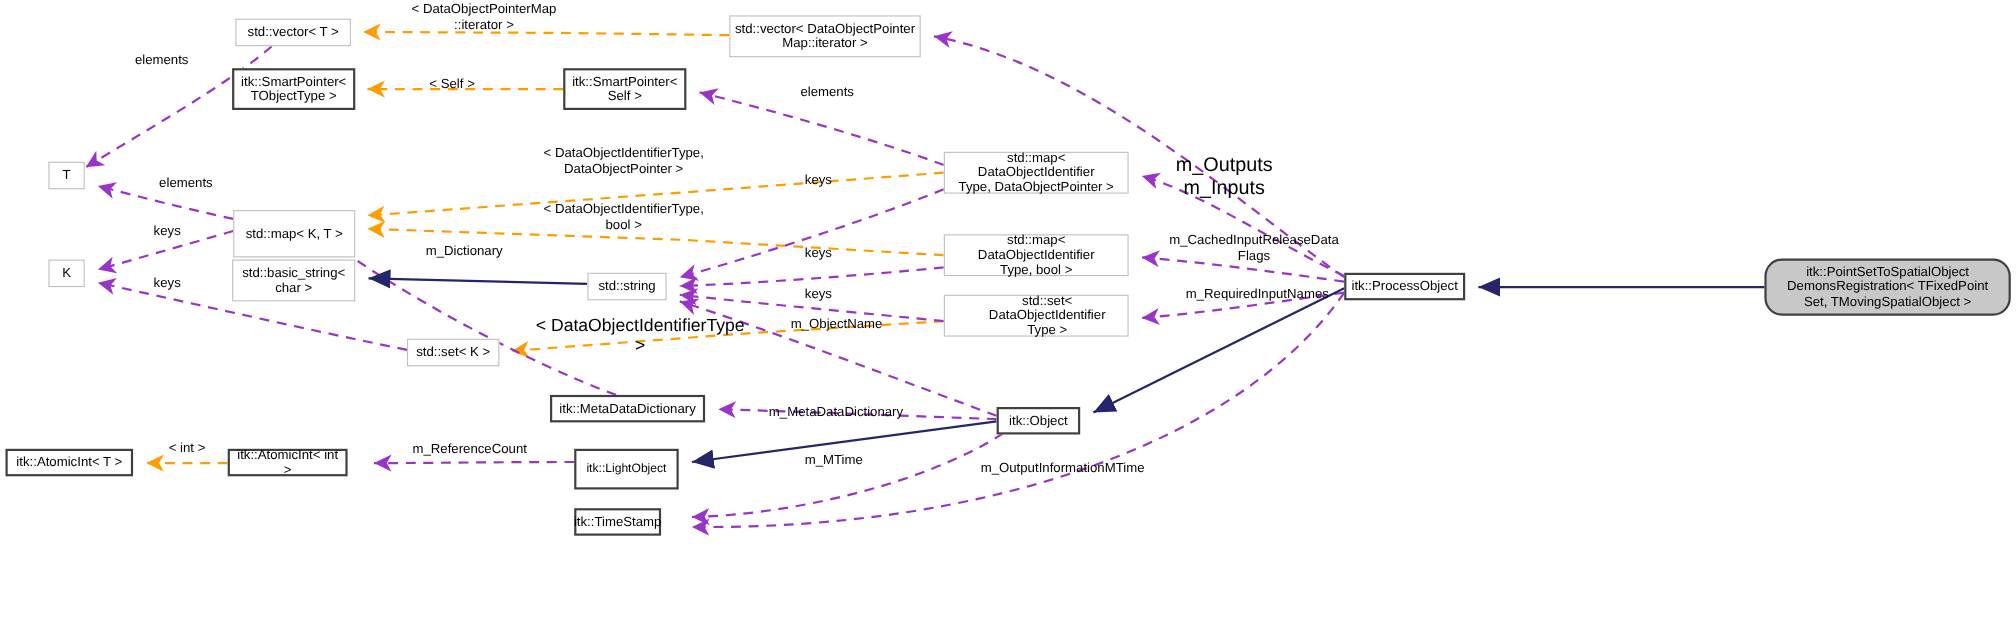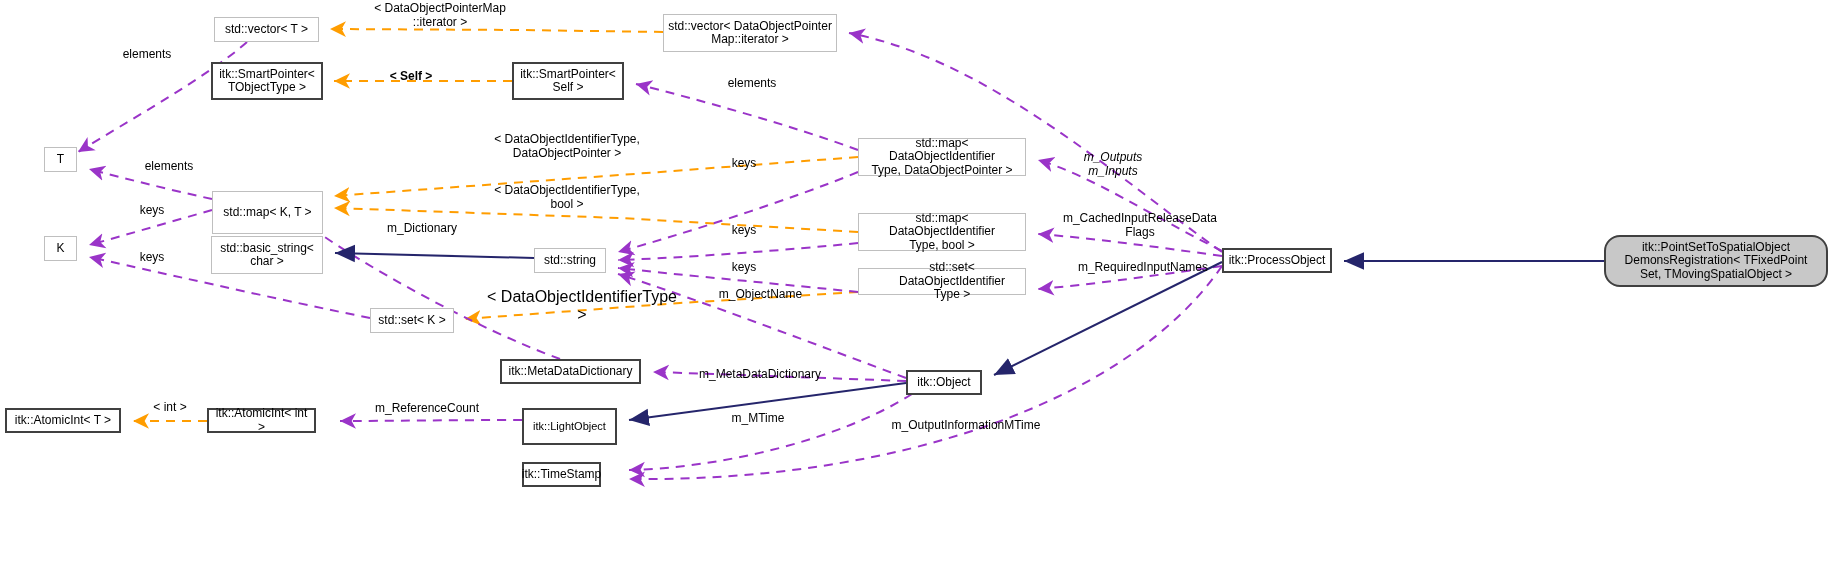--- a/index.html
+++ b/index.html
@@ -120,45 +120,45 @@
       <span style="white-space: pre-line;">itk::AtomicInt&lt; int &gt;</span>
     </div>
   <div class="node light" style="left:858px;top:138px;width:168px;height:38px;font-size:12px;">
       <span style="white-space:pre-line;">std::map&lt; DataObjectIdentifier
 Type, DataObjectPointer &gt;</span>
     </div>
   <div class="node light" style="left:858px;top:213px;width:168px;height:38px;font-size:12px;">
       <span style="white-space:pre-line;">std::map&lt; DataObjectIdentifier
 Type, bool &gt;</span>
     </div>
-  <div class="node light" style="left:858px;top:268px;width:168px;height:27px;font-size:12px;padding-left:20px;">
+  <div class="node light" style="left:858px;top:268px;width:168px;height:38px;font-size:12px;padding-left:20px;">
       <span style="white-space:pre-line;">std::set&lt; DataObjectIdentifier
 Type &gt;</span>
     </div>
   <div class="node dark" style="left:906px;top:370px;width:76px;height:25px;font-size:12px;">
       <span style="white-space: pre-line;">itk::Object</span>
     </div>
   <div class="node dark" style="left:1222px;top:248px;width:110px;height:25px;font-size:12px;">
       <span style="white-space: pre-line;">itk::ProcessObject</span>
     </div>
   <div class="node hl" style="left:1604px;top:235px;width:224px;height:52px;font-size:12px;border-radius:16px;">
       <span style="white-space:pre-line;">itk::PointSetToSpatialObject
 DemonsRegistration&lt; TFixedPoint
 Set, TMovingSpatialObject &gt;</span>
     </div>
 
   <div class="edgelabel" style="left:340px;top:2px;width:200px;font-size:12px;"><span style="white-space: pre-line;">&lt; DataObjectPointerMap
 ::iterator &gt;</span></div>
   <div class="edgelabel" style="left:112px;top:48px;width:70px;font-size:12px;"><span style="white-space: pre-line;">elements</span></div>
-  <div class="edgelabel" style="left:371px;top:70px;width:80px;font-size:12px;font-weight:bold;"><span style="white-space: pre-line;">&lt; Self &gt;</span></div>
+  <div class="edgelabel" style="left:371px;top:70px;width:80px;font-size:12px;"><span style="white-space: pre-line;">&lt; Self &gt;</span></div>
   <div class="edgelabel" style="left:717px;top:77px;width:70px;font-size:12px;"><span style="white-space: pre-line;">elements</span></div>
   <div class="edgelabel" style="left:462px;top:133px;width:210px;font-size:12px;"><span style="white-space: pre-line;">&lt; DataObjectIdentifierType,
 DataObjectPointer &gt;</span></div>
   <div class="edgelabel" style="left:134px;top:160px;width:70px;font-size:12px;"><span style="white-space: pre-line;">elements</span></div>
-  <div class="edgelabel" style="left:1048px;top:151px;width:130px;font-size:12px;font-style:italic;"><span style="white-space: pre-line;">m_Outputs
+  <div class="edgelabel" style="left:1048px;top:139px;width:130px;font-size:18px;"><span style="white-space: pre-line;">m_Outputs
 m_Inputs</span></div>
   <div class="edgelabel" style="left:724px;top:157px;width:40px;font-size:12px;"><span style="white-space: pre-line;">keys</span></div>
   <div class="edgelabel" style="left:462px;top:184px;width:210px;font-size:12px;"><span style="white-space: pre-line;">&lt; DataObjectIdentifierType,
 bool &gt;</span></div>
   <div class="edgelabel" style="left:132px;top:204px;width:40px;font-size:12px;"><span style="white-space: pre-line;">keys</span></div>
   <div class="edgelabel" style="left:1040px;top:212px;width:200px;font-size:12px;"><span style="white-space: pre-line;">m_CachedInputReleaseData
 Flags</span></div>
   <div class="edgelabel" style="left:372px;top:222px;width:100px;font-size:12px;"><span style="white-space: pre-line;">m_Dictionary</span></div>
   <div class="edgelabel" style="left:724px;top:224px;width:40px;font-size:12px;"><span style="white-space: pre-line;">keys</span></div>
   <div class="edgelabel" style="left:132px;top:251px;width:40px;font-size:12px;"><span style="white-space: pre-line;">keys</span></div>

